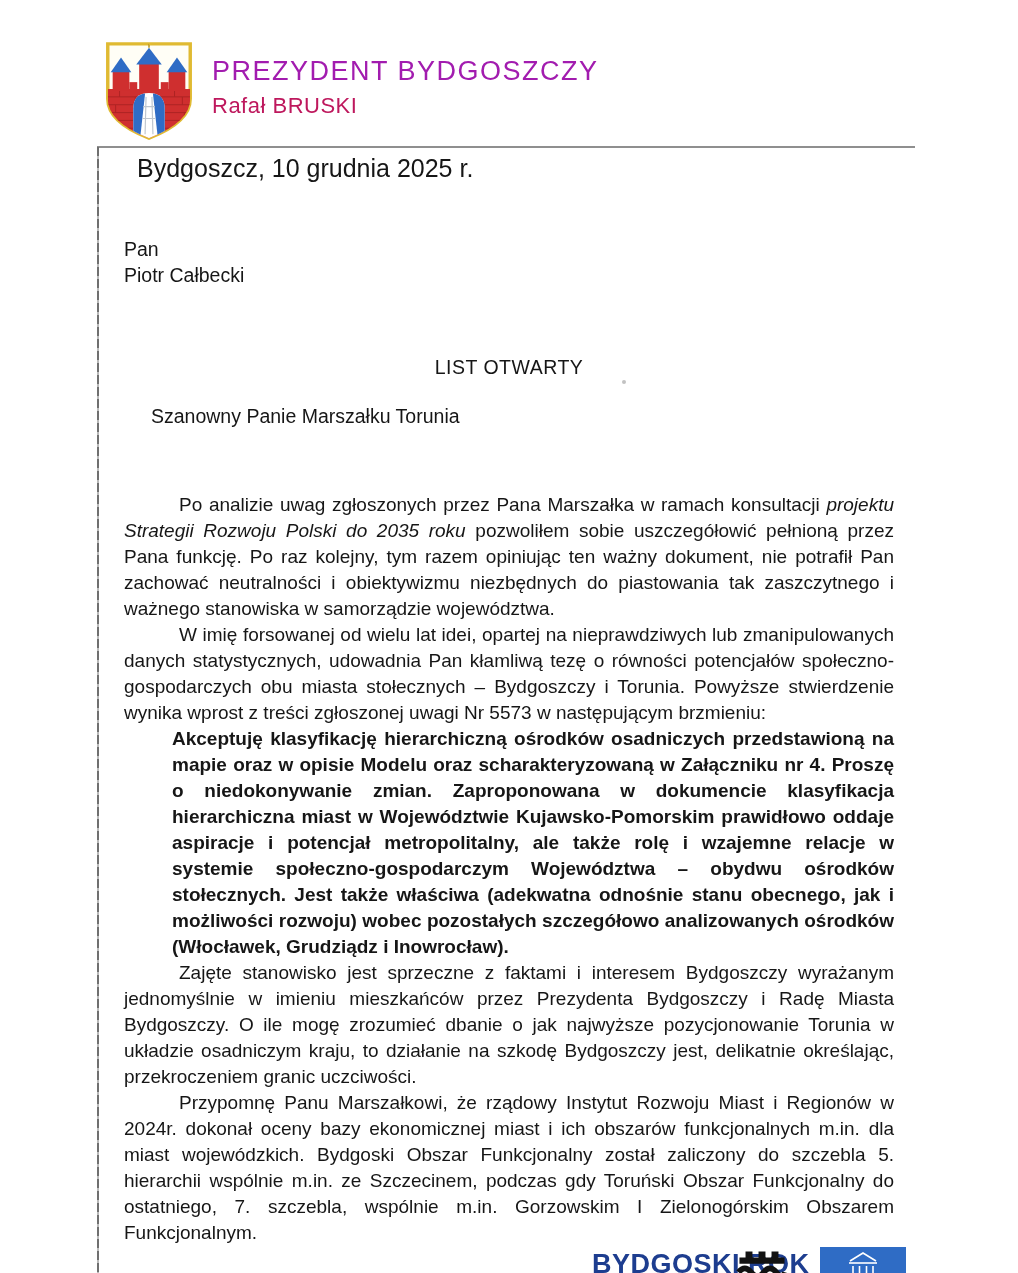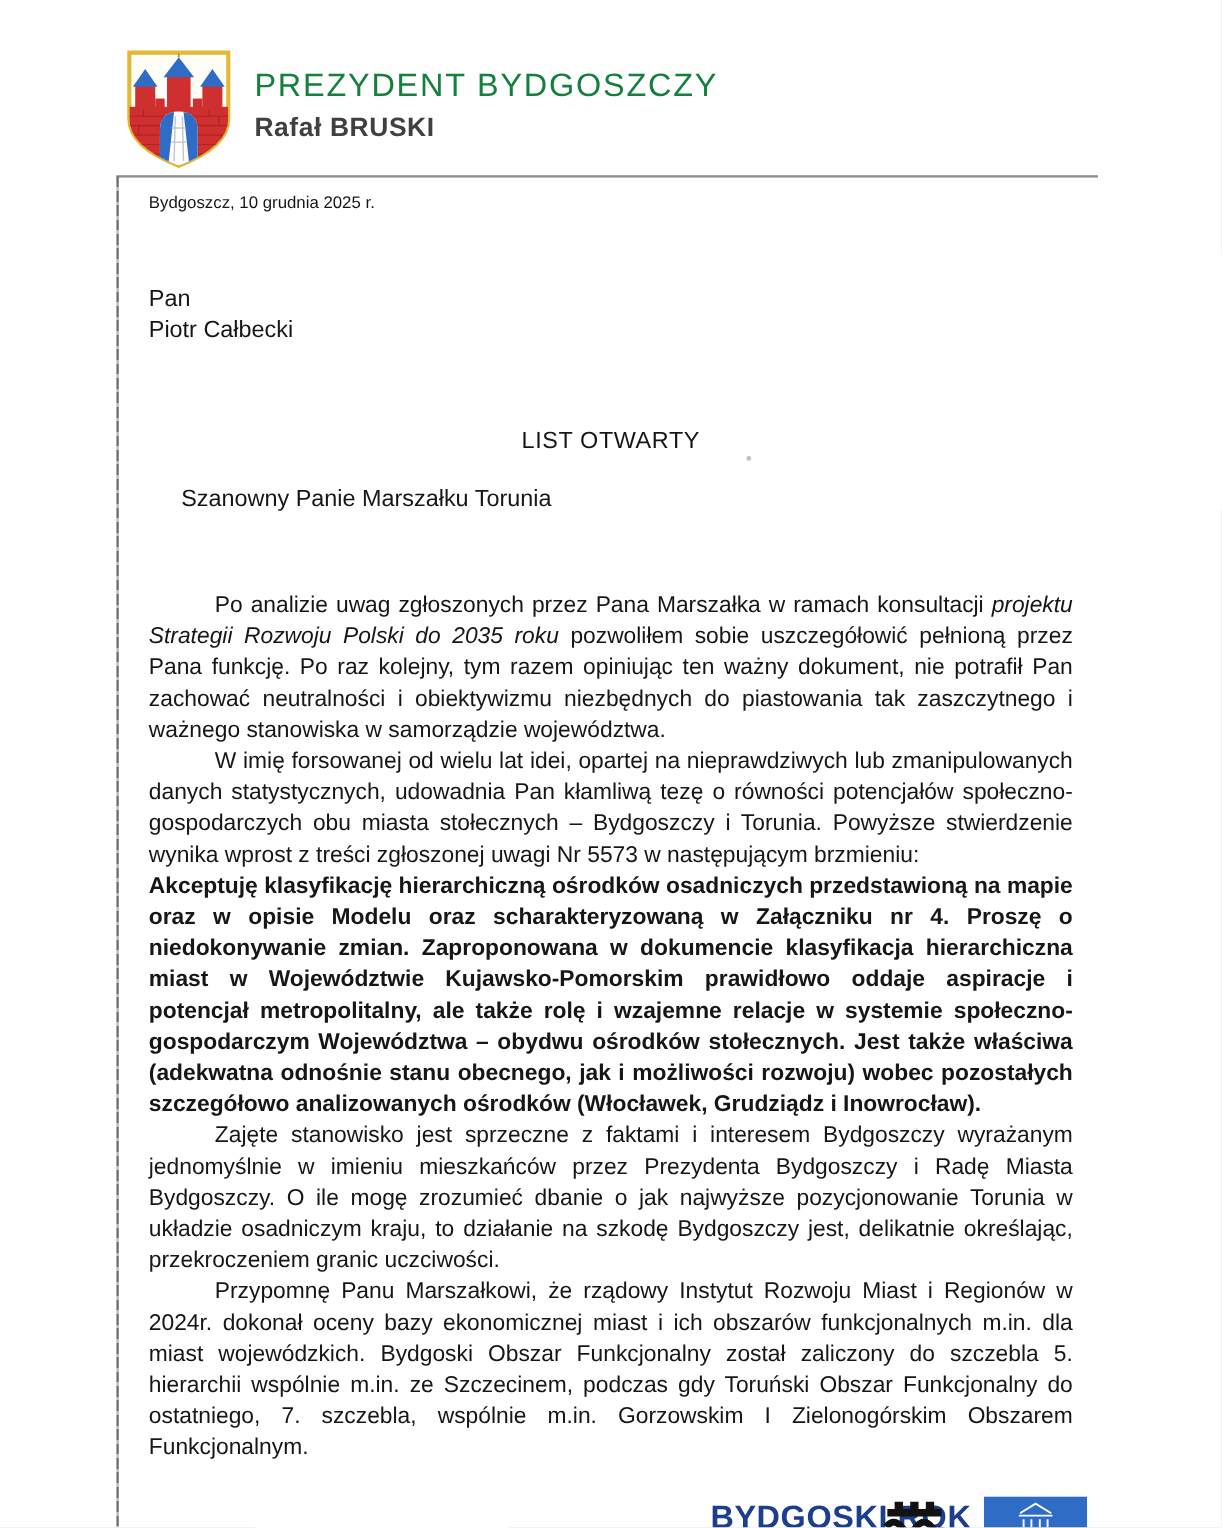--- a/index.html
+++ b/index.html
@@ -8,36 +8,36 @@
     width:1018px;height:1273px;
     margin:0 auto;
     background:#ffffff;
     overflow:hidden;
     font-family:"Liberation Sans", sans-serif;
     color:#161616;
   }
   
   .coa{position:absolute;left:98px;top:36px;width:102px;height:108px;}
   .htext{position:absolute;left:212px;top:56px;}
-  .htitle{font-size:27px;letter-spacing:1.5px;color:#15803d;font-weight:400;}
-  .hsub{font-size:22px;letter-spacing:.5px;color:#404040;font-weight:700;margin-top:6px;}
+  .htitle{font-size:27px;letter-spacing:1.5px;color:#a21caf;font-weight:400;}
+  .hsub{font-size:22px;letter-spacing:.5px;color:#be185d;font-weight:400;margin-top:6px;}
   .hrule{position:absolute;left:97px;top:146px;width:818px;height:2px;background:#8f8f8f;}
   .vrule{position:absolute;left:97px;top:147px;width:2px;height:1126px;
          background:repeating-linear-gradient(to bottom,#6f6f6f 0 9px,#b9b9b9 9px 12px);}
   .dot-artifact{position:absolute;left:622px;top:380px;width:4px;height:4px;border-radius:50%;background:#c2c2c2;}
   
   .content{position:absolute;left:124px;top:155px;width:770px;}
-  .dateline,.refline{font-size:14px;line-height:27px;}
+  .dateline,.refline{font-size:25px;line-height:27px;margin-left:13px;}
   .recipient{margin-top:54px;font-weight:normal;font-size:19.5px;line-height:26px;}
   .heading{margin-top:68px;text-align:center;font-size:19.5px;letter-spacing:.5px;}
   .salutation{margin-top:26px;font-size:19.5px;margin-left:27px;}
   p.body{margin:0;font-size:19px;line-height:26px;text-align:justify;}
   p.first{margin-top:64px;}
   p.indent{text-indent:55px;}
-  p.quote{font-weight:bold;}
+  p.quote{font-weight:bold;margin-left:48px;}
   .it{font-style:italic;}
   
   .footer-brand{position:absolute;left:592px;top:1249px;font-size:27px;font-weight:bold;
                 letter-spacing:.5px;color:#1d3d8f;white-space:nowrap;}
   .footer-wave{position:absolute;left:736px;top:1245px;width:52px;height:46px;}
   .footer-unesco{position:absolute;left:820px;top:1247px;width:86px;height:44px;}
 </style>
 </head>
 <body>
 

